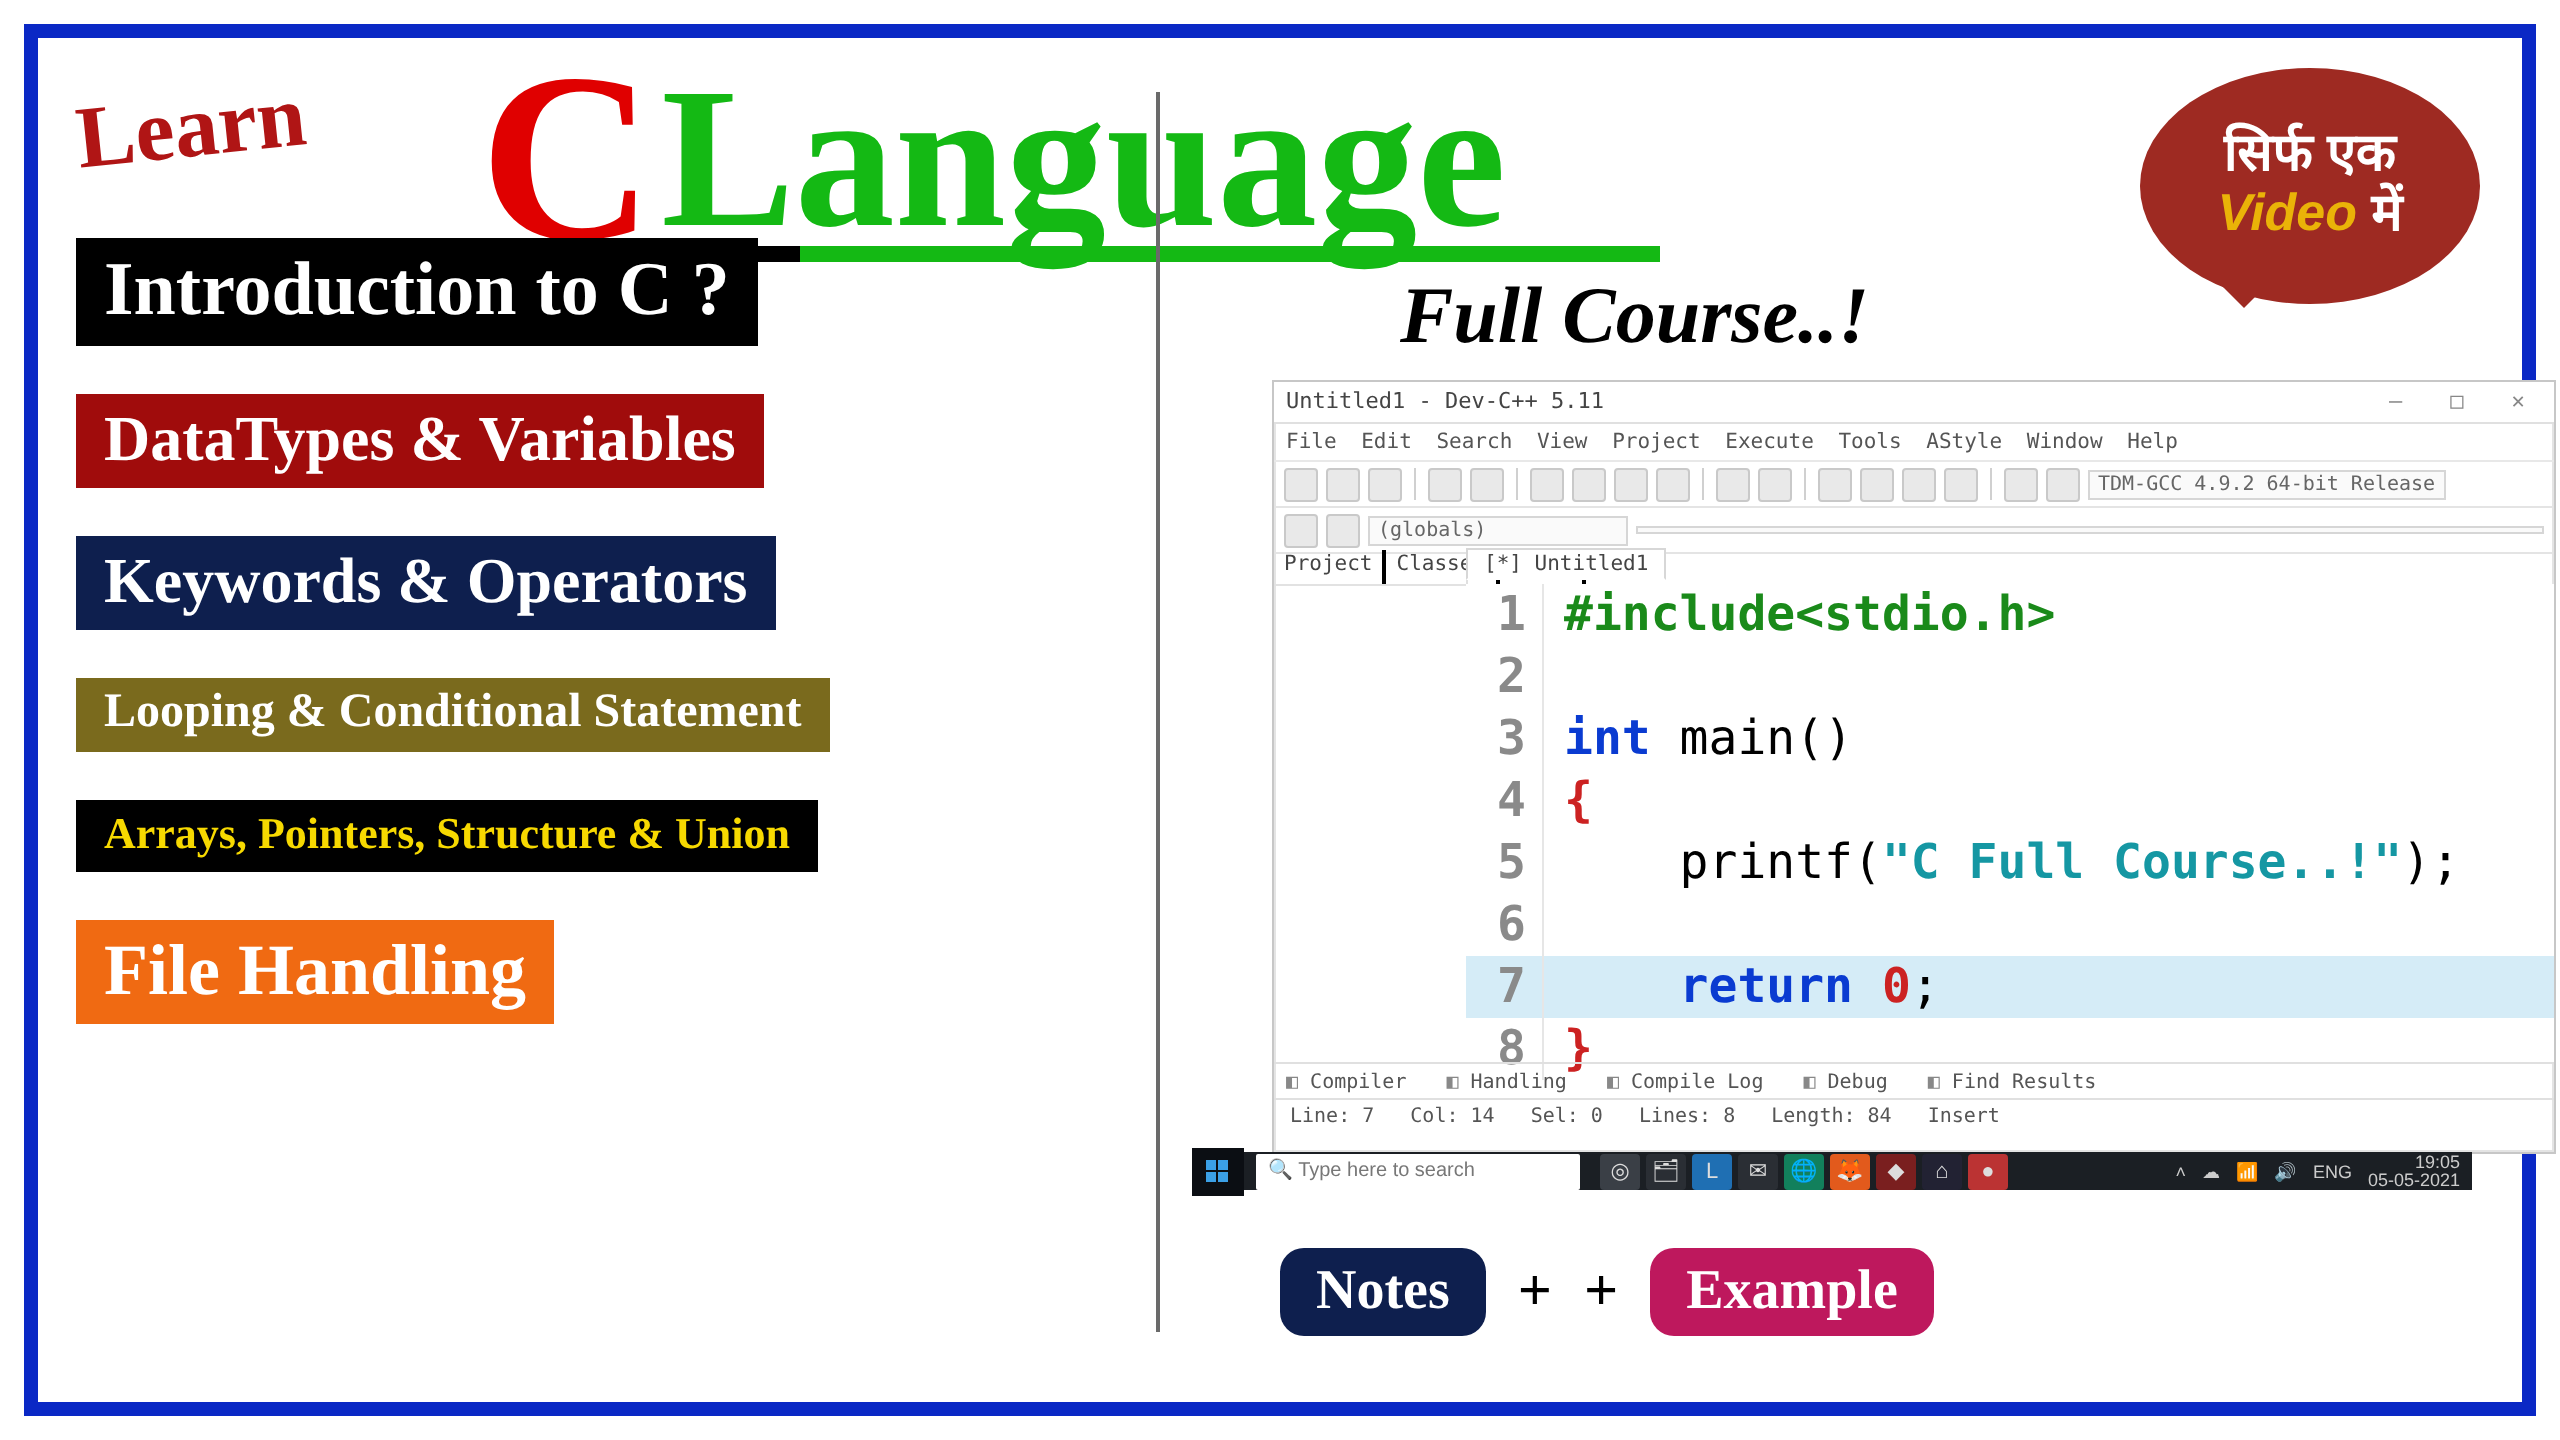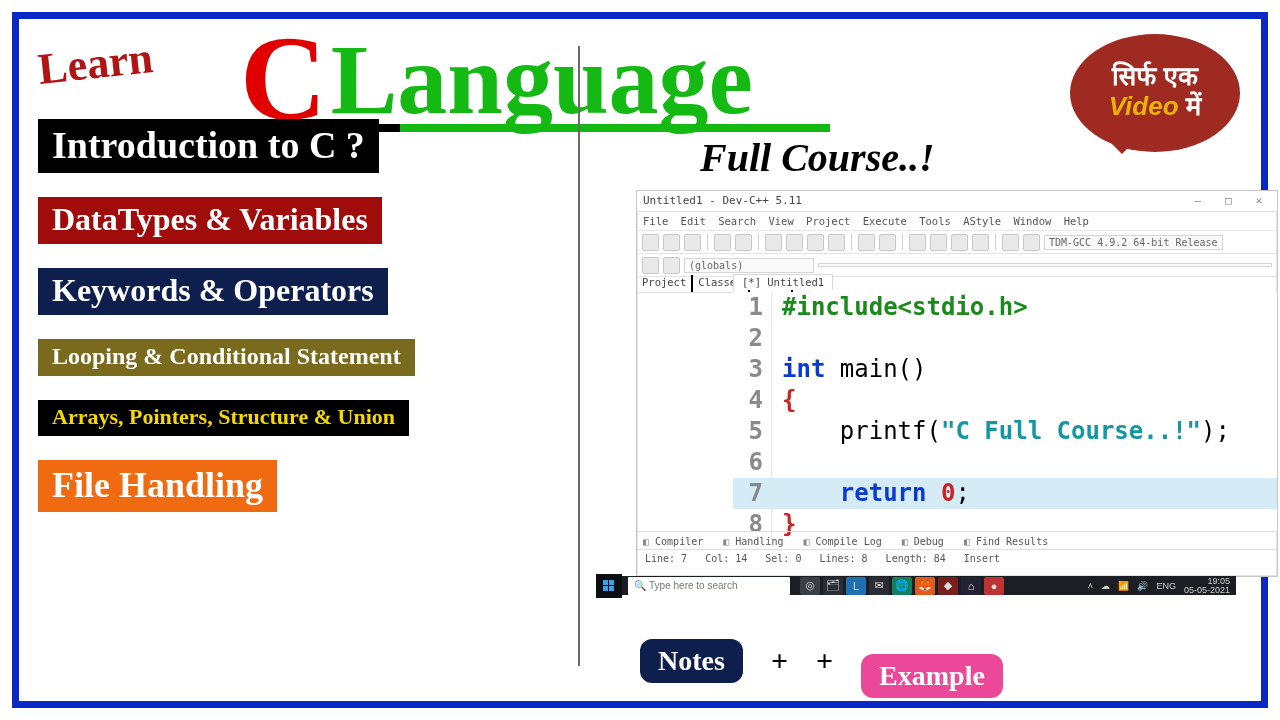--- a/index.html
+++ b/index.html
@@ -117,27 +117,27 @@
   .taskbar .icons{ display:flex; gap:3px; margin-left:4px; }
   .taskbar .icons span{ width:20px; height:18px; border-radius:2px;
                         display:flex; align-items:center; justify-content:center;
                         font-size:11px; }
   .taskbar .tray{ margin-left:auto; display:flex; gap:8px; padding-right:6px;
                   align-items:center; font-size:9px; color:#ccc;}
   .taskbar .clock{ text-align:right; line-height:1; font-size:9px; }
 
   
   .pills{ position:absolute; left:640px; top:624px; display:flex;
-          align-items:center; gap:28px;
+          align-items:center; gap:16px;
           font-family:"Comic Sans MS","Segoe Script",cursive; }
   .pill{ padding:6px 18px; border-radius:12px; color:#fff; font-size:28px;
          font-weight:bold; }
   .p-notes  { background:#0e1f4e; }
   .p-concept{ background:#c38a12; }
-  .p-example{ background:#ec4899;margin-top:30px; }
+  .p-example{ background:#be185d; }
   .plus{ font-size:30px; font-weight:bold; color:#000; }
 </style>
 </head>
 <body>
 
 <div class="frame"></div>
 
 <div class="title">
   <span class="c">C</span>
   <span class="lang"> Language</span>

